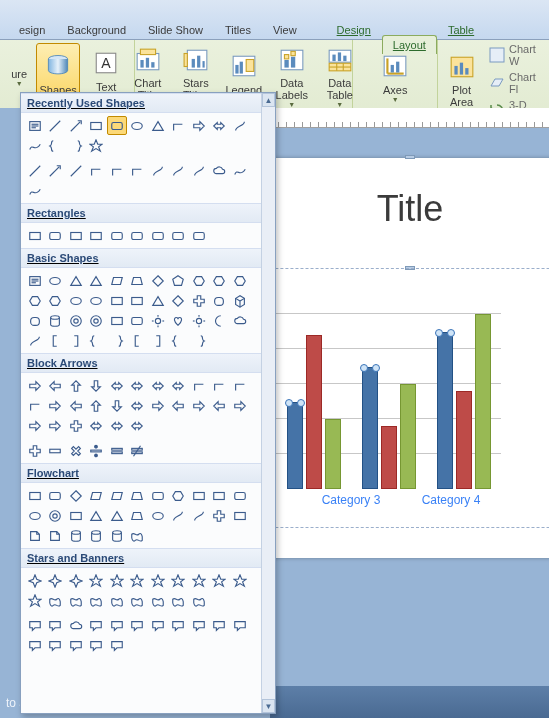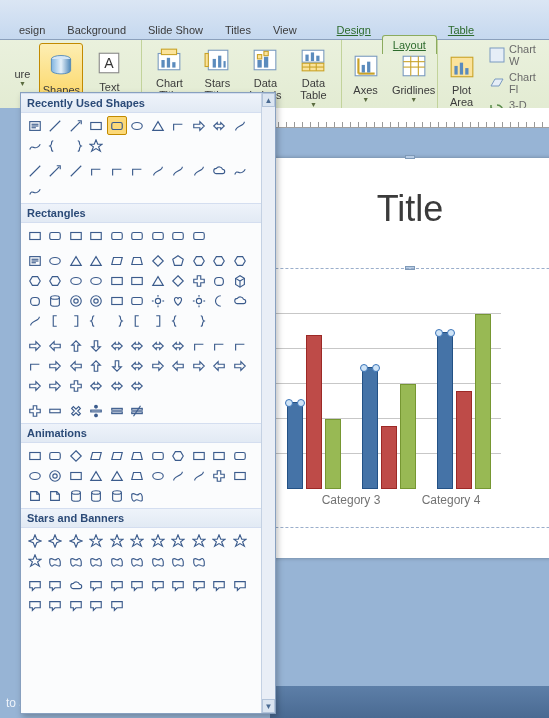--- a/index.html
+++ b/index.html
@@ -34,28 +34,28 @@
   .chart-ph { position: absolute; left: 40px; top: 110px; right: 20px; bottom: 30px; border: 1px dashed #9aaecb; }
   .plot { position: absolute; left: 10px; top: 10px; width: 300px; height: 210px; }
   .gridline { position: absolute; left: 0; right: 0; height: 1px; background: #c7c7c7; }
   .bars { position: absolute; left: 0; bottom: 0; top: 0; right: 0; display: flex; align-items: flex-end; }
   .cat { flex: 1; display: flex; align-items: flex-end; justify-content: center; gap: 3px; height: 100%; }
   .bar { width: 16px; border: 1px solid #3b5b84; position: relative; }
   .bar.sel::before, .bar.sel::after { content: ""; position: absolute; width: 6px; height: 6px; border: 1px solid #3b74b8; background: #cfe4f7; border-radius: 50%; }
   .bar.sel::before { left: -3px; top: -4px; }
   .bar.sel::after { right: -3px; top: -4px; }
   .xaxis { position: absolute; left: 10px; width: 300px; top: 224px; display: flex; }
-  .xaxis span { flex: 1; text-align: center; font-size: 12px; color: #737373; }
+  .xaxis span { flex: 1; text-align: center; font-size: 12px; color: #3b82f6; }
   .handle { width: 10px; height: 4px; background: #b8cce4; border: 1px solid #7f9ab8; margin: 0 auto; }
   .statusleft { position: absolute; left: 0; bottom: 8px; font-size: 12px; color: #eef3fa; padding-left: 6px; }
   .bluebar { position: absolute; left: 270px; right: 0; bottom: 0; height: 32px; background: linear-gradient(#5d7fa8,#4a6a92); }
 
   
   .gallery { position: absolute; left: 20px; top: 92px; width: 256px; bottom: 4px; background: #fbfcfd; border: 1px solid #88a0bf; box-shadow: 2px 3px 6px rgba(0,0,0,.25); overflow: hidden; }
-  .gallery-scroll { position: absolute; inset: 0 14px 0 0; overflow: hidden; }
+  .gallery-scroll { position: absolute; inset: 0 14px 0 0; overflow: hidden; text-decoration: underline; }
   .scrollbar { position: absolute; right: 0; top: 0; bottom: 0; width: 14px; background: #e9eef6; border-left: 1px solid #c4d1e3; }
   .scrollbar .arrow { height: 14px; background: #dbe5f1; border: 1px solid #b3c4da; display: flex; align-items: center; justify-content: center; font-size: 8px; color: #4a6a92; }
   .section-h { background: linear-gradient(#eef3fa,#e2eaf4); color: #2b4a77; font-weight: bold; font-size: 11px; padding: 3px 6px; border-top: 1px solid #d4def0; border-bottom: 1px solid #d4def0; }
   .shape-row { display: flex; flex-wrap: wrap; padding: 3px 4px; gap: 1px; }
   .shape { width: 19.5px; height: 19px; display: flex; align-items: center; justify-content: center; border: 1px solid transparent; border-radius: 2px; cursor: pointer; color: #3b5b8c; }
   .shape.sel { background: #fcd978; border-color: #c28a00; }
   .shape svg { width: 14px; height: 14px; stroke: #3b5b8c; fill: none; stroke-width: 1.3; }
 
   
   .ic-shapes { width: 28px; height: 24px; }
@@ -148,20 +148,34 @@
         <span class="lbl">
             <span style="white-space:pre">Stars
 Titles</span>
             <span class="dd">▼</span>
           </span>
       </div>
       <div class="big-btn">
         <span class="icon">
             <svg viewBox="0 0 24 24" width="26" height="26">
               <rect x="2" y="3" width="20" height="18" fill="#fff" stroke="#7a9ac0"></rect>
+              <rect x="14" y="6" width="7" height="11" fill="#fbe39b" stroke="#c9a227"></rect>
+              <rect x="4" y="11" width="3" height="8" fill="#5b8bbd"></rect>
+              <rect x="8" y="8" width="3" height="11" fill="#5b8bbd"></rect>
+            </svg>
+          </span>
+        <span class="lbl">
+            <span>Legend</span>
+            <span class="dd">▼</span>
+          </span>
+      </div>
+      <div class="big-btn">
+        <span class="icon">
+            <svg viewBox="0 0 24 24" width="26" height="26">
+              <rect x="2" y="3" width="20" height="18" fill="#fff" stroke="#7a9ac0"></rect>
               <rect x="5" y="12" width="4" height="7" fill="#5b8bbd"></rect>
               <rect x="11" y="9" width="4" height="10" fill="#5b8bbd"></rect>
               <rect x="5" y="7" width="4" height="4" fill="#fbe39b" stroke="#c9a227"></rect>
               <rect x="11" y="4" width="4" height="4" fill="#fbe39b" stroke="#c9a227"></rect>
             </svg>
           </span>
         <span class="lbl">
             <span style="white-space:pre">Data
 Labels</span>
             <span class="dd">▼</span>
@@ -197,35 +211,20 @@
             <svg viewBox="0 0 24 24" width="26" height="26">
               <rect x="2" y="3" width="20" height="18" fill="#fff" stroke="#7a9ac0"></rect>
               <line x1="5" y1="5" x2="5" y2="19" stroke="#c9a227" stroke-width="2"></line>
               <line x1="5" y1="19" x2="20" y2="19" stroke="#c9a227" stroke-width="2"></line>
               <rect x="8" y="11" width="3" height="7" fill="#5b8bbd"></rect>
               <rect x="13" y="8" width="3" height="10" fill="#5b8bbd"></rect>
             </svg>
           </span>
         <span class="lbl">
             <span>Axes</span>
-            <span class="dd">▼</span>
-          </span>
-      </div>
-      <div class="big-btn">
-        <span class="icon">
-            <svg viewBox="0 0 24 24" width="26" height="26">
-              <rect x="2" y="3" width="20" height="18" fill="#fff" stroke="#7a9ac0"></rect>
-              <line x1="2" y1="8" x2="22" y2="8" stroke="#c9a227"></line>
-              <line x1="2" y1="13" x2="22" y2="13" stroke="#c9a227"></line>
-              <line x1="9" y1="3" x2="9" y2="21" stroke="#c9a227"></line>
-              <line x1="16" y1="3" x2="16" y2="21" stroke="#c9a227"></line>
-            </svg>
-          </span>
-        <span class="lbl">
-            <span>Gridlines</span>
             <span class="dd">▼</span>
           </span>
       </div>
     </div>
     <div class="group-label">Axes</div>
   </div>
 
   <div class="group" style="flex:1;border-right:none">
     <div class="group-body">
       <div class="big-btn">
@@ -517,20 +516,21 @@
           <svg viewBox="0 0 16 16">
             <rect x="2" y="4" width="12" height="8" rx="2"></rect>
           </svg>
         </span>
         <span class="shape">
           <svg viewBox="0 0 16 16">
             <rect x="2" y="4" width="12" height="8" rx="2"></rect>
           </svg>
         </span>
       </div>
+      <div class="section-h">Basic Shapes</div>
       <div class="shape-row">
         <span class="shape">
           <svg viewBox="0 0 16 16">
             <rect x="2" y="3" width="12" height="10"></rect>
             <line x1="4" y1="6" x2="12" y2="6"></line>
             <line x1="4" y1="8" x2="12" y2="8"></line>
             <line x1="4" y1="10" x2="9" y2="10"></line>
           </svg>
         </span>
         <span class="shape">
@@ -744,20 +744,21 @@
           <svg viewBox="0 0 16 16">
             <path d="M6 2c-2 0-2 3-2 3s0 2-2 3c2 1 2 3 2 3s0 3 2 3" fill="none"></path>
           </svg>
         </span>
         <span class="shape">
           <svg viewBox="0 0 16 16">
             <path d="M10 2c2 0 2 3 2 3s0 2 2 3c-2 1-2 3-2 3s0 3-2 3" fill="none"></path>
           </svg>
         </span>
       </div>
+      <div class="section-h">Block Arrows</div>
       <div class="shape-row">
         <span class="shape">
           <svg viewBox="0 0 16 16">
             <path d="M2 6h7V3l5 5-5 5v-3H2z"></path>
           </svg>
         </span>
         <span class="shape">
           <svg viewBox="0 0 16 16">
             <path d="M14 6H7V3L2 8l5 5v-3h7z"></path>
           </svg>
@@ -923,21 +924,21 @@
           </svg>
         </span>
         <span class="shape">
           <svg viewBox="0 0 16 16">
             <rect x="2" y="5" width="12" height="2"></rect>
             <rect x="2" y="9" width="12" height="2"></rect>
             <line x1="4" y1="14" x2="12" y2="2"></line>
           </svg>
         </span>
       </div>
-      <div class="section-h">Animations</div>
+      <div class="section-h">Flowchart</div>
       <div class="shape-row">
         <span class="shape">
           <svg viewBox="0 0 16 16">
             <rect x="2" y="4" width="12" height="8"></rect>
           </svg>
         </span>
         <span class="shape">
           <svg viewBox="0 0 16 16">
             <rect x="2" y="4" width="12" height="8" rx="2"></rect>
           </svg>

